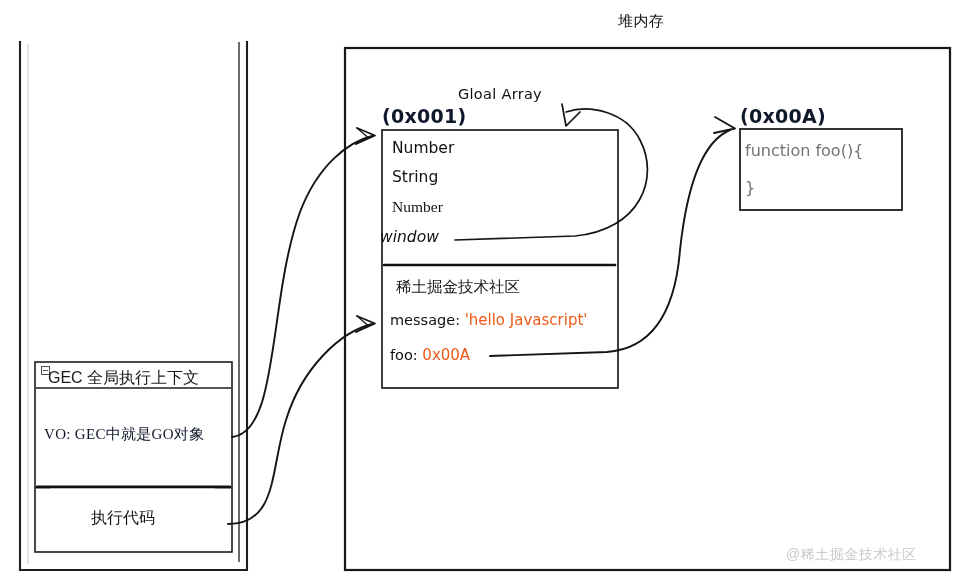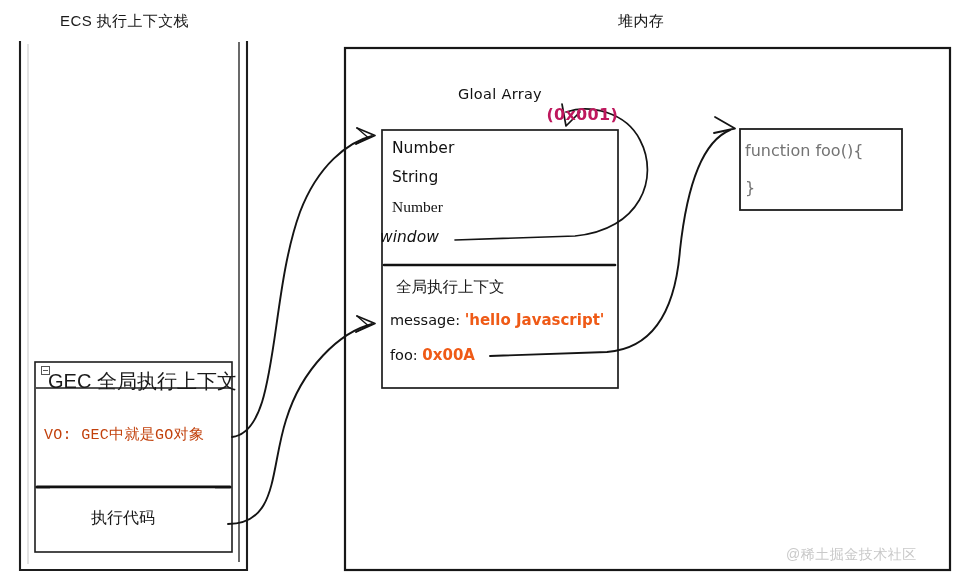--- a/index.html
+++ b/index.html
@@ -38,65 +38,65 @@
     font-family: "DejaVu Sans", sans-serif;
     font-size: 14.5px;
     color: #111111;
     white-space: nowrap;
     text-align: center;
     letter-spacing: 0.3px;
   }
   .label-addr {
     position: absolute;
     font-family: "DejaVu Sans", sans-serif;
-    font-size: 16px;
+    font-size: 19px;
     font-weight: bold;
-    color: #be185d;
-    white-space: nowrap;
-    text-align: right;
+    color: #0f172a;
+    white-space: nowrap;
+    text-align: left;
     letter-spacing: 0.3px;
   }
   .prop {
     position: absolute;
     font-family: "DejaVu Sans", sans-serif;
     font-size: 15.5px;
     color: #111111;
     white-space: nowrap;
   }
   .kv {
     position: absolute;
     font-family: "DejaVu Sans", sans-serif;
     font-size: 14.5px;
     color: #111111;
     white-space: nowrap;
   }
   .kv .val {
     color: #ef5a16;
-    font-weight: bold;
+    font-weight: normal;
     font-size: 15px;
   }
   .fnbody {
     position: absolute;
     font-family: "DejaVu Sans", sans-serif;
     font-size: 16px;
     color: #737373;
     white-space: nowrap;
   }
   .gec-title {
     position: absolute;
     font-family: "Liberation Sans", sans-serif;
-    font-size: 20px;
+    font-size: 16px;
     color: #1a1a1a;
     white-space: nowrap;
   }
   .gec-vo {
     position: absolute;
-    font-family: Liberation Mono, monospace;
+    font-family: Liberation Serif, serif;
     font-size: 15px;
-    color: #c2410c;
+    color: #0f172a;
     white-space: nowrap;
     letter-spacing: 0.3px;
   }
   .gec-code {
     position: absolute;
     font-family: "Liberation Sans", sans-serif;
     font-size: 16px;
     color: #1a1a1a;
     white-space: nowrap;
   }
@@ -131,21 +131,20 @@
     width: 5px;
     height: 1px;
     background: #555;
   }
 </style>
 </head>
 <body>
 
 <div id="canvas">
 
-  <div class="hdr" style="left:60px; top:12px;">ECS 执行上下文栈</div>
   <div class="hdr" style="left:618px; top:12px;">堆内存</div>
 
   <svg class="svg-layer" viewBox="0 0 965 584">
 
     <g>
       <path d="M20,42 L20,570 L247,570 L247,42" fill="none" stroke="#1d1d1d" stroke-width="2.1" stroke-linecap="square"></path>
       <path d="M239,42 L239,562" fill="none" stroke="#2a2a2a" stroke-width="1.4"></path>
       <path d="M28,44 L28,564" fill="none" stroke="#6a6a6a" stroke-width="0.7" opacity="0.55"></path>
     </g>
 
@@ -194,31 +193,32 @@
   </svg>
 
   <div class="label-title" style="left:382px; top:86px; width:236px;">Gloal Array</div>
   <div class="label-addr" style="left:382px; top:105px; width:236px;">(0x001)</div>
 
   <div class="prop" style="left:392px; top:139px;">Number</div>
   <div class="prop" style="left:392px; top:168px;">String</div>
   <div class="prop" style="left:392px; top:198px;font-family:Liberation Serif, serif;">Number</div>
   <div class="prop" style="left:380px; top:228px;font-style:italic;">window</div>
 
-  <div class="sec-hdr" style="left:396px; top:277px;">全局执行上下文</div>
+  <div class="sec-hdr" style="left:396px; top:277px;">稀土掘金技术社区</div>
 
   <div class="kv" style="left:390px; top:311px;">
     <span>message:</span>
     <span class="val">'hello Javascript'</span>
   </div>
   <div class="kv" style="left:390px; top:346px;">
     <span>foo:</span>
     <span class="val">0x00A</span>
   </div>
 
+  <div class="label-addr" style="left:740px; top:105px; width:162px;">(0x00A)</div>
 
   <div class="fnbody" style="left:745px; top:141px;">function foo(){</div>
   <div class="fnbody" style="left:745px; top:178px;">}</div>
 
   <div class="minbox" style="left:41px; top:366px;"></div>
   <div class="gec-title" style="left:48px; top:368px;">GEC 全局执行上下文</div>
   <div class="gec-vo" style="left:44px; top:425px;">VO: GEC中就是GO对象</div>
   <div class="gec-code" style="left:91px; top:508px;">执行代码</div>
 
   <div class="watermark" style="left:786px; top:546px;">@稀土掘金技术社区</div>

